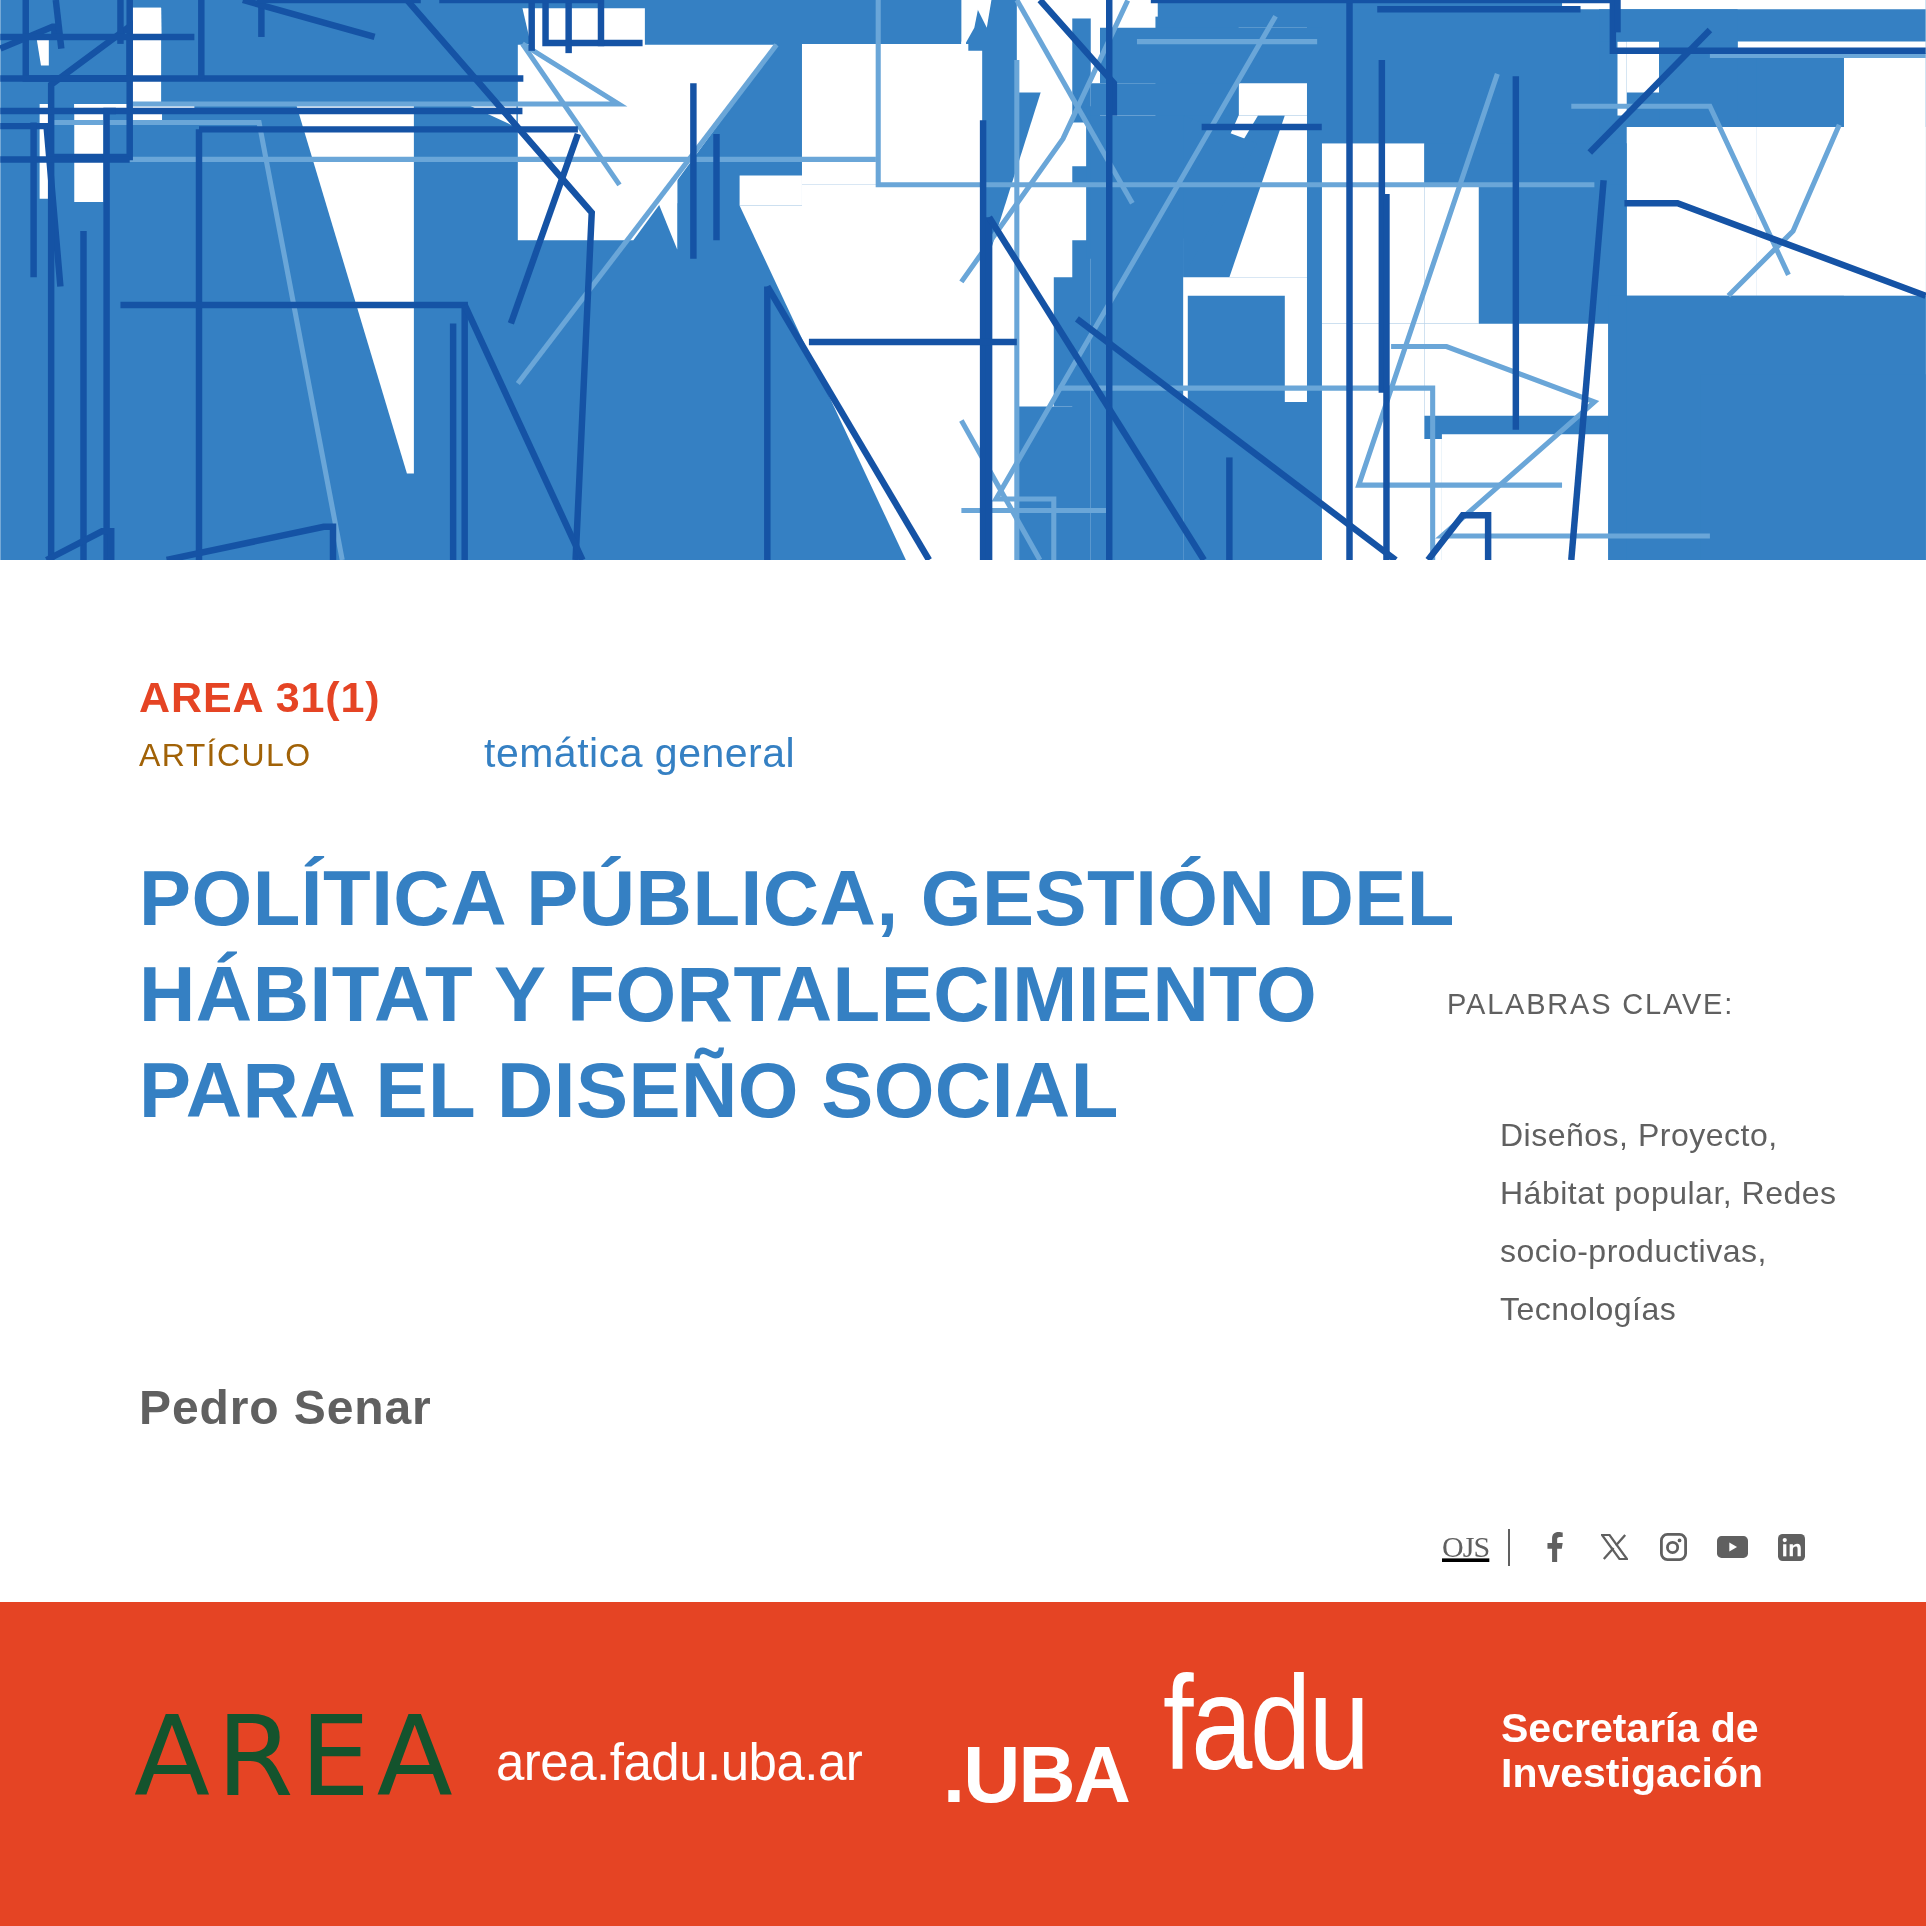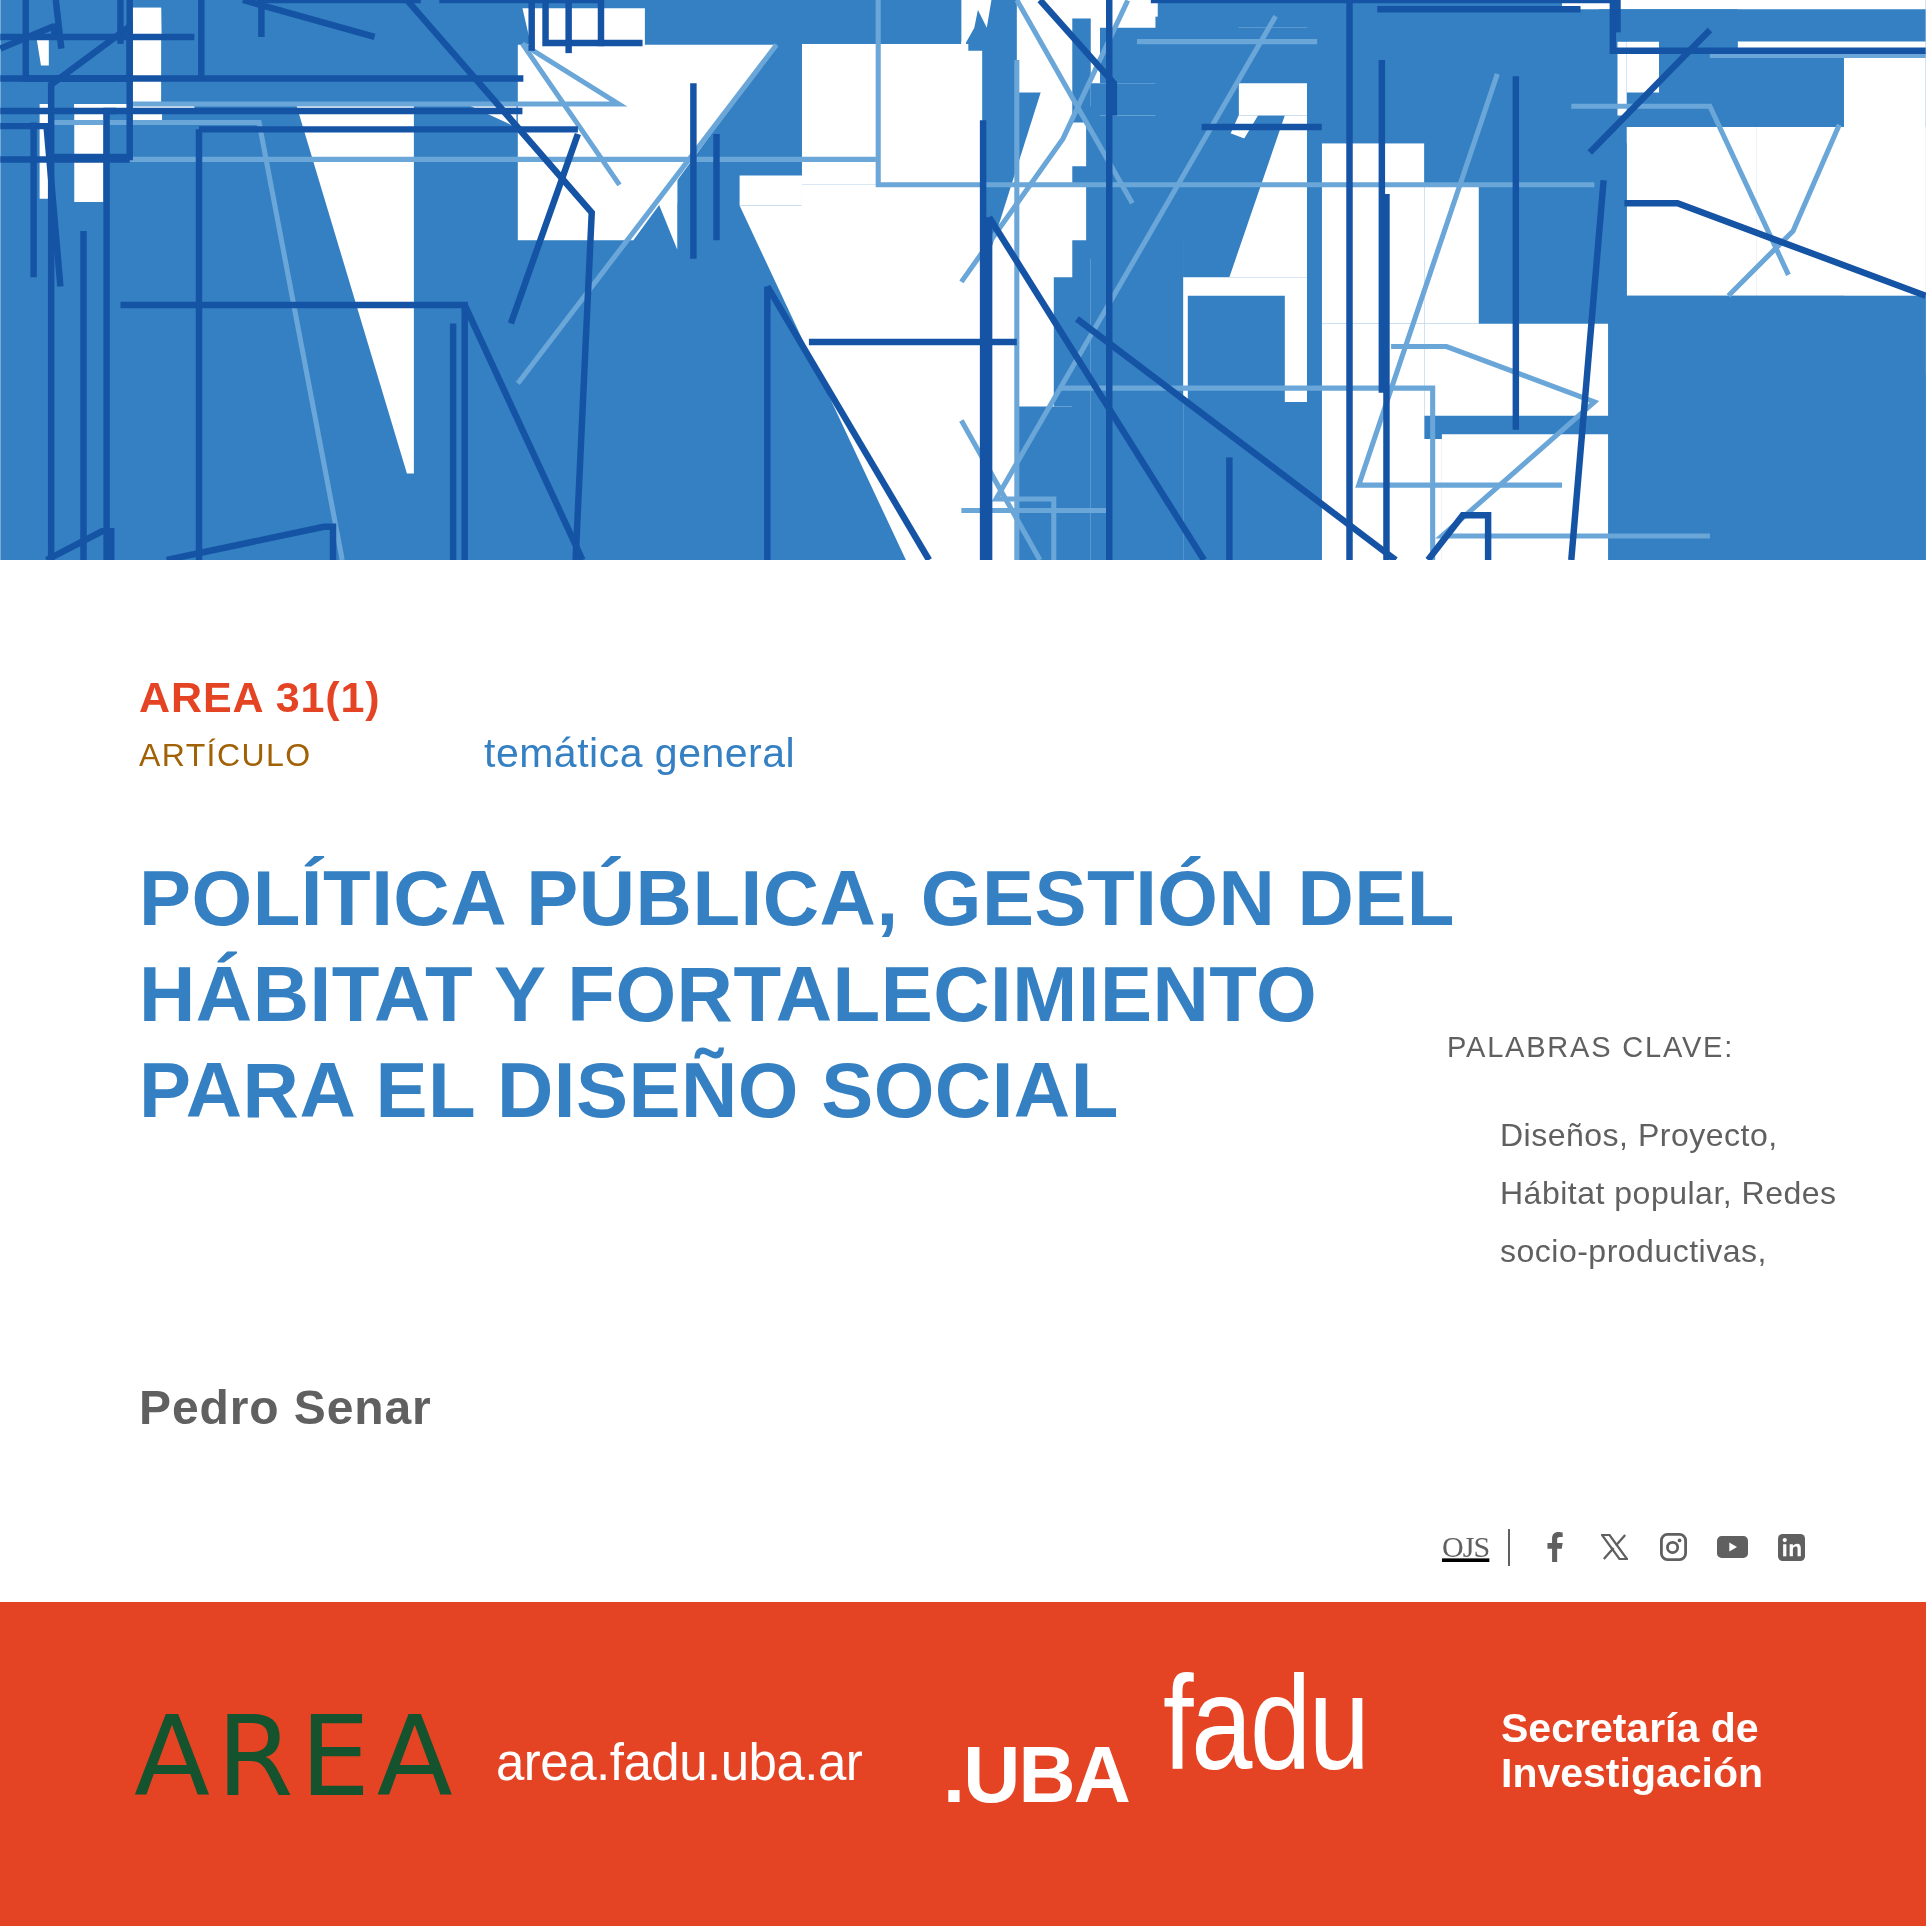--- a/index.html
+++ b/index.html
@@ -7,21 +7,21 @@
          font-family: "Liberation Sans", "DejaVu Sans", sans-serif; }
   .banner { position: absolute; left: 0; top: 0; width: 1926px; height: 560px; background: #ffffff; overflow: hidden; }
   .banner svg { position: absolute; left: 0; top: 0; }
   .abs { position: absolute; white-space: nowrap; }
   .issue { left: 139px; top: 673px; font-size: 43px; font-weight: bold; color: #e54424; letter-spacing: 0.9px; }
   .type { left: 139px; top: 737px; font-size: 32px; color: #a16207; letter-spacing: 1.4px; }
   .topic { left: 484px; top: 730px; font-size: 41px; color: #3580c3; letter-spacing: 0.5px; }
   .title { left: 139px; top: 850px; font-size: 78px; font-weight: bold; color: #3580c3; line-height: 96px; letter-spacing: 0.5px; }
   .title div { white-space: nowrap; }
   .author { left: 139px; top: 1380px; font-size: 48px; font-weight: bold; color: #606060; letter-spacing: 0.9px; }
-  .kw-label { left: 1447px; top: 1031px; font-size: 29px; color: #606060; letter-spacing: 1.8px; }
+  .kw-label { left: 1447px; top: 988px; font-size: 29px; color: #606060; letter-spacing: 1.8px; }
   .kw-list { left: 1500px; top: 1106px; font-size: 32px; color: #606060; line-height: 58px; letter-spacing: 0.5px; }
   .icons { left: 1442px; top: 1524px; height: 46px; display: flex; align-items: center; text-decoration: underline; }
   .icons .ojs { font-family: "Liberation Serif", "DejaVu Serif", serif; font-size: 30px; color: #606060; text-decoration: underline; text-decoration-thickness: 1.4px; letter-spacing: -0.9px; margin-right: 18.5px; }
   .icons .sep { width: 1.8px; height: 37px; background: #606060; margin-right: 29px; }
   .icons .ic { width: 33px; height: 33px; margin-right: 26px; display: flex; align-items: center; justify-content: center; }
   .icons .ic:last-child { margin-right: 0; }
   .footer { position: absolute; left: 0; top: 1602px; width: 1926px; height: 324px; background: #e54424; }
   .f-area { left: 134px; top: 1692px; font-size: 111px; color: #14532d; letter-spacing: 6.5px; font-family: "DejaVu Sans", sans-serif; font-weight: normal; }
   .f-url { left: 496px; top: 1733px; font-size: 51px; color: #ffffff; letter-spacing: -0.5px; }
   .f-uba { left: 943px; top: 1729px; font-size: 79px; color: #ffffff; font-weight: bold; letter-spacing: -1.8px; }
@@ -220,20 +220,21 @@
   <div>PARA EL DISEÑO SOCIAL</div>
 </div>
 
 <div class="abs author">Pedro Senar</div>
 
 <div class="abs kw-label">PALABRAS CLAVE:</div>
 <div class="abs kw-list">
   <div>Diseños, Proyecto,</div>
   <div>Hábitat popular, Redes</div>
   <div>socio-productivas,</div>
+  <div>Tecnologías</div>
 </div>
 
 <div class="abs icons">
   <span class="ojs">OJS</span>
   <span class="sep"></span>
   <span class="ic">
     <svg width="15.7" height="30.5" viewBox="0 0 34 66">
         <path d="M22 66V36h10l2-12H22v-7c0-4 1-6 6-6h6V1c-2 0-5-1-9-1-9 0-14 5-14 14v10H1v12h10v30z" fill="#606060"></path>
       </svg>
   </span>

